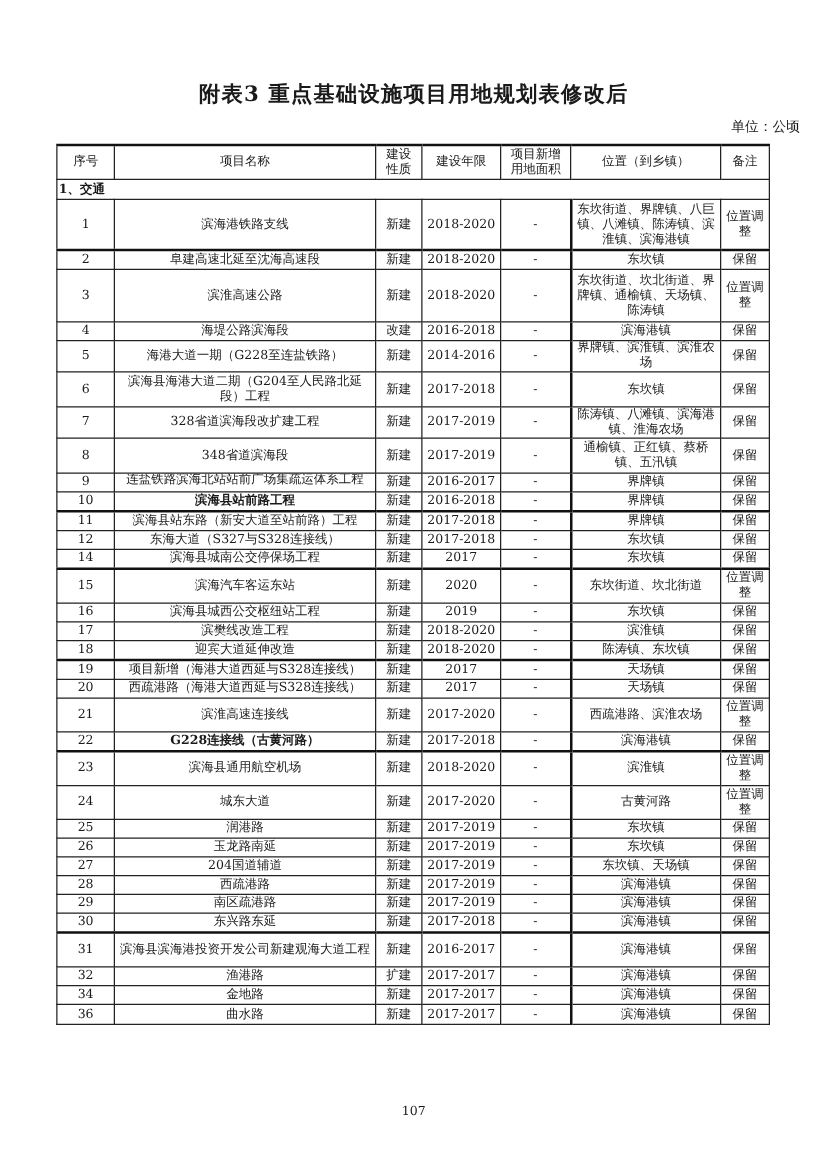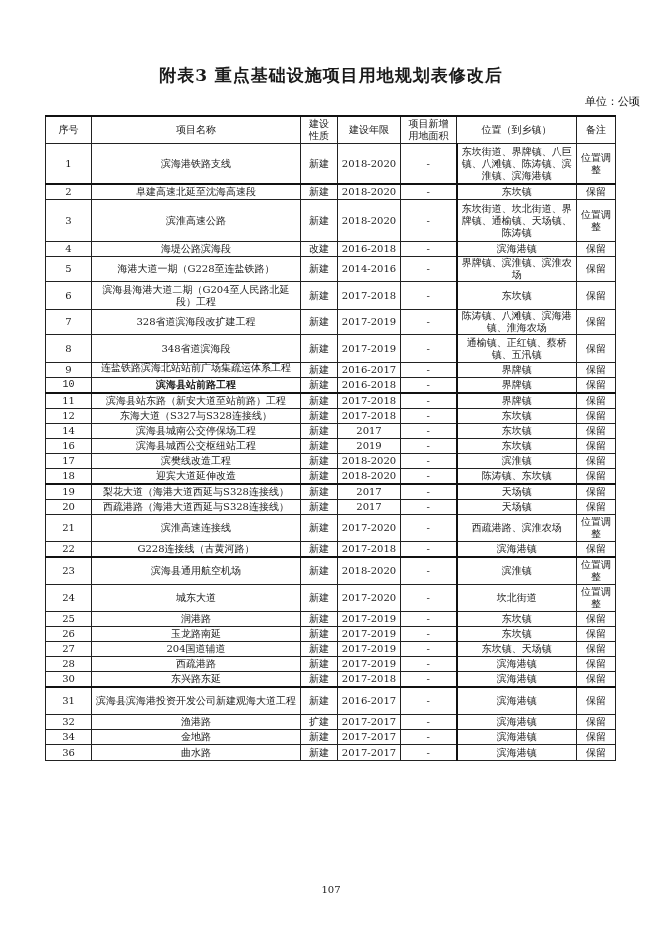--- a/index.html
+++ b/index.html
@@ -42,20 +42,23 @@
       <th style="white-space:pre-line">建设
 性质</th>
       <th>建设年限</th>
       <th style="white-space:pre-line">项目新增
 用地面积</th>
       <th>位置（到乡镇）</th>
       <th>备注</th>
     </tr>
   </thead>
   <tbody id="tbody">
+    <tr class="section">
+      <td colspan="7">1、交通</td>
+    </tr>
   <tr>
         <td style="height: 39px;">1</td>
         <td style="height: 39px;">滨海港铁路支线</td>
         <td style="height: 39px;">新建</td>
         <td style="height: 39px;">2018-2020</td>
         <td style="height: 39px;">-</td>
         <td class="locc" style="height: 39px;">东坎街道、界牌镇、八巨镇、八滩镇、陈涛镇、滨淮镇、滨海港镇</td>
         <td style="height: 39px;">位置调整</td>
       </tr>
       <tr class="thick">
@@ -126,21 +129,21 @@
         <td style="height: 14px;">
           <span class="clip">连盐铁路滨海北站站前广场集疏运体系工程</span>
         </td>
         <td style="height: 14px;">新建</td>
         <td style="height: 14px;">2016-2017</td>
         <td style="height: 14px;">-</td>
         <td class="locc" style="height: 14px;">界牌镇</td>
         <td style="height: 14px;">保留</td>
       </tr>
       <tr>
-        <td style="height: 14px; font-family: Liberation Mono, monospace;">10</td>
+        <td style="height: 14px;">10</td>
         <td style="height: 14px; font-weight: bold;">滨海县站前路工程</td>
         <td style="height: 14px;">新建</td>
         <td style="height: 14px;">2016-2018</td>
         <td style="height: 14px;">-</td>
         <td class="locc" style="height: 14px;">界牌镇</td>
         <td style="height: 14px;">保留</td>
       </tr>
       <tr class="thick">
         <td style="height: 14px;">11</td>
         <td style="height: 14px;">滨海县站东路（新安大道至站前路）工程</td>
@@ -161,20 +164,29 @@
       </tr>
       <tr>
         <td style="height: 14px;">14</td>
         <td style="height: 14px;">滨海县城南公交停保场工程</td>
         <td style="height: 14px;">新建</td>
         <td style="height: 14px;">2017</td>
         <td style="height: 14px;">-</td>
         <td class="locc" style="height: 14px;">东坎镇</td>
         <td style="height: 14px;">保留</td>
       </tr>
+      <tr class="thick">
+        <td style="height: 26px;">15</td>
+        <td style="height: 26px;">滨海汽车客运东站</td>
+        <td style="height: 26px;">新建</td>
+        <td style="height: 26px;">2020</td>
+        <td style="height: 26px;">-</td>
+        <td class="locc" style="height: 26px;">东坎街道、坎北街道</td>
+        <td style="height: 26px;">位置调整</td>
+      </tr>
       <tr>
         <td style="height: 14px;">16</td>
         <td style="height: 14px;">滨海县城西公交枢纽站工程</td>
         <td style="height: 14px;">新建</td>
         <td style="height: 14px;">2019</td>
         <td style="height: 14px;">-</td>
         <td class="locc" style="height: 14px;">东坎镇</td>
         <td style="height: 14px;">保留</td>
       </tr>
       <tr>
@@ -190,21 +202,21 @@
         <td style="height: 14px;">18</td>
         <td style="height: 14px;">迎宾大道延伸改造</td>
         <td style="height: 14px;">新建</td>
         <td style="height: 14px;">2018-2020</td>
         <td style="height: 14px;">-</td>
         <td class="locc" style="height: 14px;">陈涛镇、东坎镇</td>
         <td style="height: 14px;">保留</td>
       </tr>
       <tr class="thick">
         <td style="height: 14px;">19</td>
-        <td style="height: 14px;">梨花大道（海港大道西延与S328连接线）</td>
+        <td style="height: 14px;">项目新增（海港大道西延与S328连接线）</td>
         <td style="height: 14px;">新建</td>
         <td style="height: 14px;">2017</td>
         <td style="height: 14px;">-</td>
         <td class="locc" style="height: 14px;">天场镇</td>
         <td style="height: 14px;">保留</td>
       </tr>
       <tr>
         <td style="height: 14px;">20</td>
         <td style="height: 14px;">西疏港路（海港大道西延与S328连接线）</td>
         <td style="height: 14px;">新建</td>
@@ -217,21 +229,21 @@
         <td style="height: 26px;">21</td>
         <td style="height: 26px;">滨淮高速连接线</td>
         <td style="height: 26px;">新建</td>
         <td style="height: 26px;">2017-2020</td>
         <td style="height: 26px;">-</td>
         <td class="locc" style="height: 26px;">西疏港路、滨淮农场</td>
         <td style="height: 26px;">位置调整</td>
       </tr>
       <tr>
         <td style="height: 14px;">22</td>
-        <td style="height: 14px;">G228连接线（古黄河路）</td>
+        <td style="height: 14px; font-weight: bold;">G228连接线（古黄河路）</td>
         <td style="height: 14px;">新建</td>
         <td style="height: 14px;">2017-2018</td>
         <td style="height: 14px;">-</td>
         <td class="locc" style="height: 14px;">滨海港镇</td>
         <td style="height: 14px;">保留</td>
       </tr>
       <tr class="thick">
         <td style="height: 26px;">23</td>
         <td style="height: 26px;">滨海县通用航空机场</td>
         <td style="height: 26px;">新建</td>
@@ -239,21 +251,21 @@
         <td style="height: 26px;">-</td>
         <td class="locc" style="height: 26px;">滨淮镇</td>
         <td style="height: 26px;">位置调整</td>
       </tr>
       <tr>
         <td style="height: 26px;">24</td>
         <td style="height: 26px;">城东大道</td>
         <td style="height: 26px;">新建</td>
         <td style="height: 26px;">2017-2020</td>
         <td style="height: 26px;">-</td>
-        <td class="locc" style="height: 26px;">坎北街道</td>
+        <td class="locc" style="height: 26px;">古黄河路</td>
         <td style="height: 26px;">位置调整</td>
       </tr>
       <tr>
         <td style="height: 14px;">25</td>
         <td style="height: 14px;">润港路</td>
         <td style="height: 14px;">新建</td>
         <td style="height: 14px;">2017-2019</td>
         <td style="height: 14px;">-</td>
         <td class="locc" style="height: 14px;">东坎镇</td>
         <td style="height: 14px;">保留</td>
@@ -272,20 +284,29 @@
         <td style="height: 14px;">204国道辅道</td>
         <td style="height: 14px;">新建</td>
         <td style="height: 14px;">2017-2019</td>
         <td style="height: 14px;">-</td>
         <td class="locc" style="height: 14px;">东坎镇、天场镇</td>
         <td style="height: 14px;">保留</td>
       </tr>
       <tr>
         <td style="height: 14px;">28</td>
         <td style="height: 14px;">西疏港路</td>
+        <td style="height: 14px;">新建</td>
+        <td style="height: 14px;">2017-2019</td>
+        <td style="height: 14px;">-</td>
+        <td class="locc" style="height: 14px;">滨海港镇</td>
+        <td style="height: 14px;">保留</td>
+      </tr>
+      <tr>
+        <td style="height: 14px;">29</td>
+        <td style="height: 14px;">南区疏港路</td>
         <td style="height: 14px;">新建</td>
         <td style="height: 14px;">2017-2019</td>
         <td style="height: 14px;">-</td>
         <td class="locc" style="height: 14px;">滨海港镇</td>
         <td style="height: 14px;">保留</td>
       </tr>
       <tr>
         <td style="height: 14px;">30</td>
         <td style="height: 14px;">东兴路东延</td>
         <td style="height: 14px;">新建</td>

